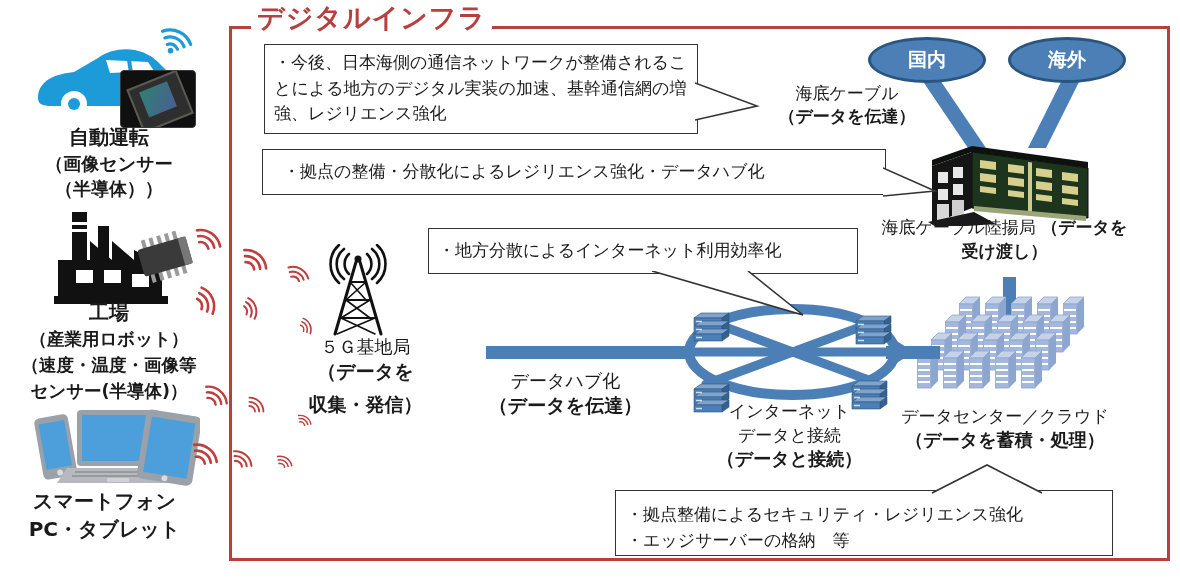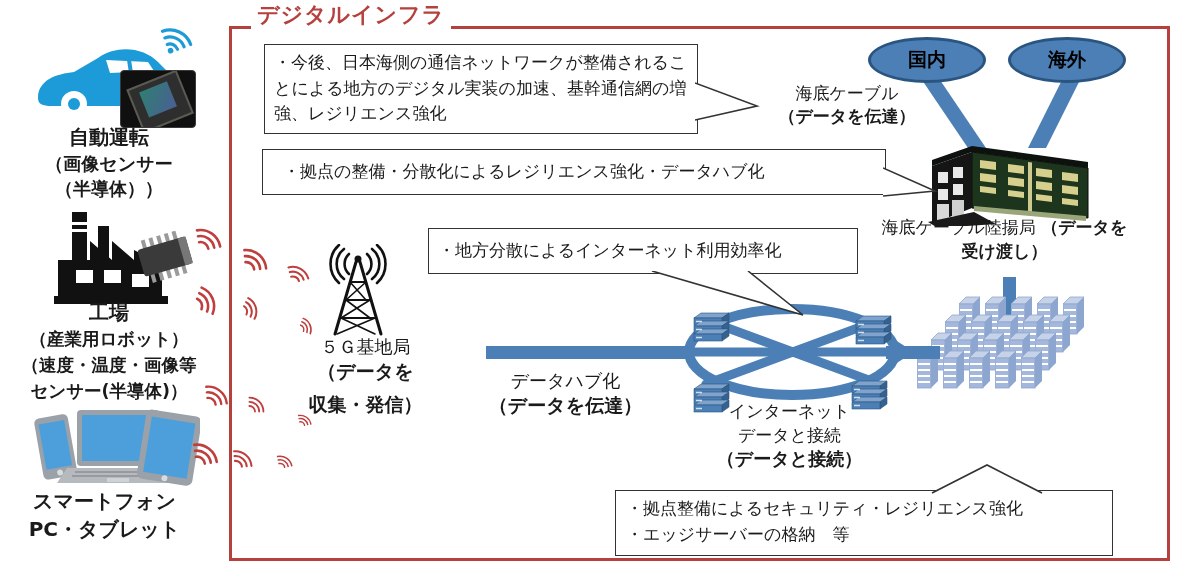--- a/index.html
+++ b/index.html
@@ -1,30 +1,30 @@
 <!DOCTYPE html>
 <html><head>
 <meta charset="utf-8">
 <style>
   html,body{margin:0;padding:0;background:#fff;}
   .canvas{position:relative;width:1180px;height:582px;background:#fff;overflow:hidden;
           font-family:"DejaVu Sans",sans-serif;color:#1a1a1a;}
   .abs{position:absolute;}
   .frame{left:229px;top:26px;width:941px;height:535px;border:3px solid #B5403D;box-sizing:border-box;}
-  .frame-title{left:251px;top:0px;font-size:22px;font-weight:bold;color:#B5403D;letter-spacing:1px;background:#fff;padding:0 6px;}
+  .frame-title{left:251px;top:0px;font-size:27px;font-weight:bold;color:#B5403D;letter-spacing:1px;background:#fff;padding:0 6px;}
   .callout{background:#fff;border:1.6px solid #333;box-sizing:border-box;font-size:17px;line-height:1.5;padding:5px 9px;z-index:3;}
   .c1{left:264px;top:44px;width:434px;height:90px;}
   .c2{left:262px;top:149px;width:624px;height:46px;display:flex;align-items:center;padding-left:20px;}
   .c3{left:428px;top:228px;width:430px;height:46px;display:flex;align-items:center;}
-  .c4{left:615px;top:490px;width:498px;height:66px;line-height:1.55;padding:4px 10px;}
+  .c4{left:615px;top:490px;width:498px;height:66px;line-height:1.55;padding:10px 10px;}
   .ptr{z-index:4;}
   .lbl{text-align:center;}
   .b{font-weight:bold;}
   .oval{width:118px;height:46px;border-radius:50%;background:#4C7FB5;border:3px solid #2A5580;box-sizing:border-box;
-        color:#000000;font-weight:bold;font-size:19px;display:flex;align-items:center;justify-content:center;z-index:2;}
+        color:#ffffff;font-weight:bold;font-size:19px;display:flex;align-items:center;justify-content:center;z-index:2;}
   .fiber{background:#4C7FB5;z-index:1;}
   .wave{z-index:5;}
   .car-labels{left:14px;top:124px;width:190px;font-weight:bold;}
   .car-labels .t{font-size:20px;line-height:27px;}
   .car-labels .s{font-size:18px;line-height:25px;}
   .factory-labels{left:0px;top:298px;width:218px;font-weight:bold;}
   .factory-labels .t{font-size:20px;line-height:28px;}
   .factory-labels .s{font-size:17.5px;line-height:26px;}
   .device-labels{left:2px;top:487px;width:205px;font-weight:bold;font-size:20px;line-height:28px;}
   .bs-label{left:288px;top:334px;width:155px;font-size:18px;line-height:25px;}
@@ -301,20 +301,24 @@
       <use href="#rack" xlink:href="#rack" x="44" y="38" width="22" height="40"></use>
       <use href="#rack" xlink:href="#rack" x="70" y="38" width="22" height="40"></use>
       <use href="#rack" xlink:href="#rack" x="96" y="38" width="22" height="40"></use>
       <use href="#rack" xlink:href="#rack" x="122" y="38" width="22" height="40"></use>
     <use href="#rack" xlink:href="#rack" x="4" y="56" width="22" height="40"></use>
       <use href="#rack" xlink:href="#rack" x="30" y="56" width="22" height="40"></use>
       <use href="#rack" xlink:href="#rack" x="56" y="56" width="22" height="40"></use>
       <use href="#rack" xlink:href="#rack" x="82" y="56" width="22" height="40"></use>
       <use href="#rack" xlink:href="#rack" x="108" y="56" width="22" height="40"></use>
   </svg>
+  <div class="abs lbl dc-label">
+    <div>データセンター／クラウド</div>
+    <div class="b f">（データを蓄積・処理）</div>
+  </div>
 
   <div class="abs lbl sc-label">
     <div>海底ケーブル</div>
     <div class="b">（データを伝達）</div>
   </div>
 
   <div class="abs oval" style="left:868px;top:37px">国内</div>
   <div class="abs oval" style="left:1008px;top:37px">海外</div>
 
   <svg class="abs" style="left:858px;top:80px" width="232" height="72" viewBox="0 0 232 72">

